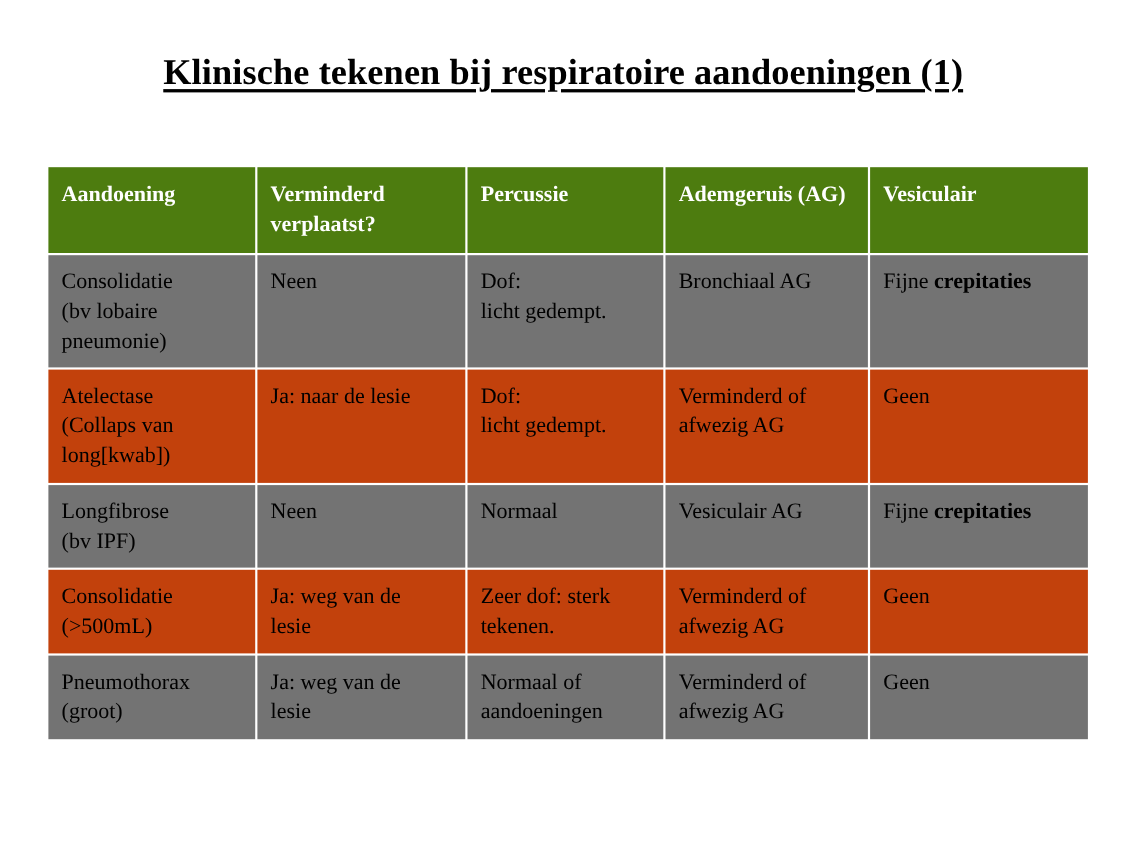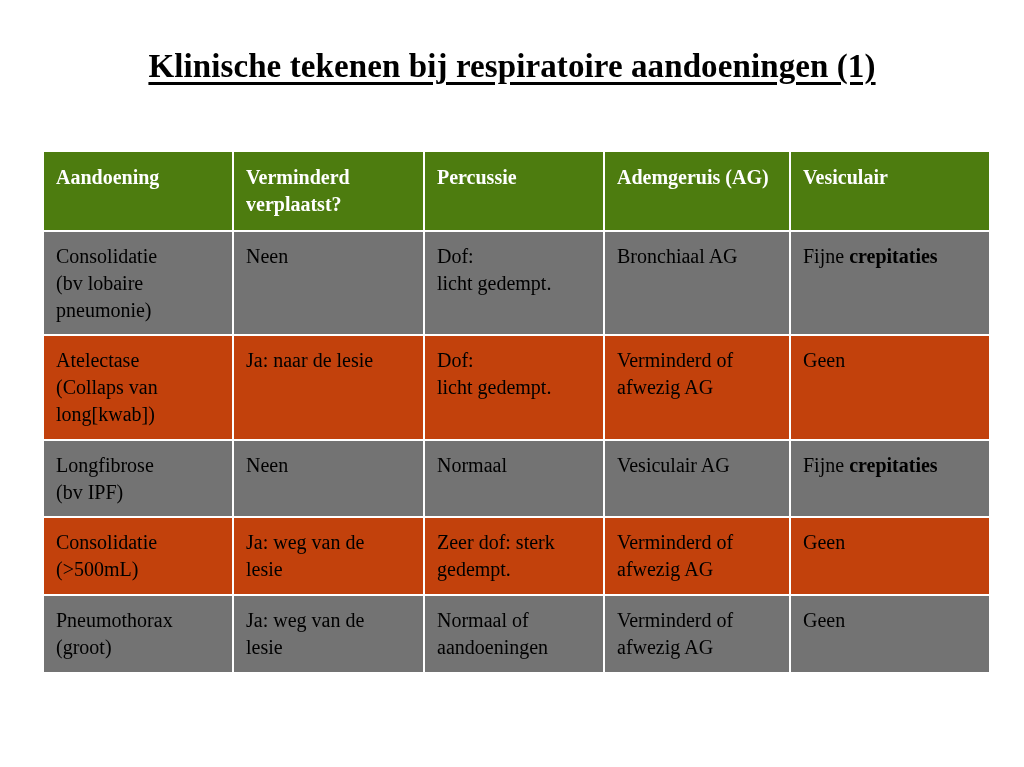--- a/index.html
+++ b/index.html
@@ -196,21 +196,21 @@
           <td>
             <span class="cell-line">Consolidatie</span>
             <span class="cell-line">(&gt;500mL)</span>
           </td>
           <td>
             <span class="cell-line">Ja: weg van de</span>
             <span class="cell-line">lesie</span>
           </td>
           <td>
             <span class="cell-line">Zeer dof: sterk</span>
-            <span class="cell-line">gedempt.</span>
+            <span class="cell-line">tekenen.</span>
           </td>
           <td>
             <span class="cell-line">Verminderd of</span>
             <span class="cell-line">afwezig AG</span>
           </td>
           <td>
             <span class="cell-line"><span>Geen</span><span class="bold"></span></span>
           </td>
         </tr>
 

